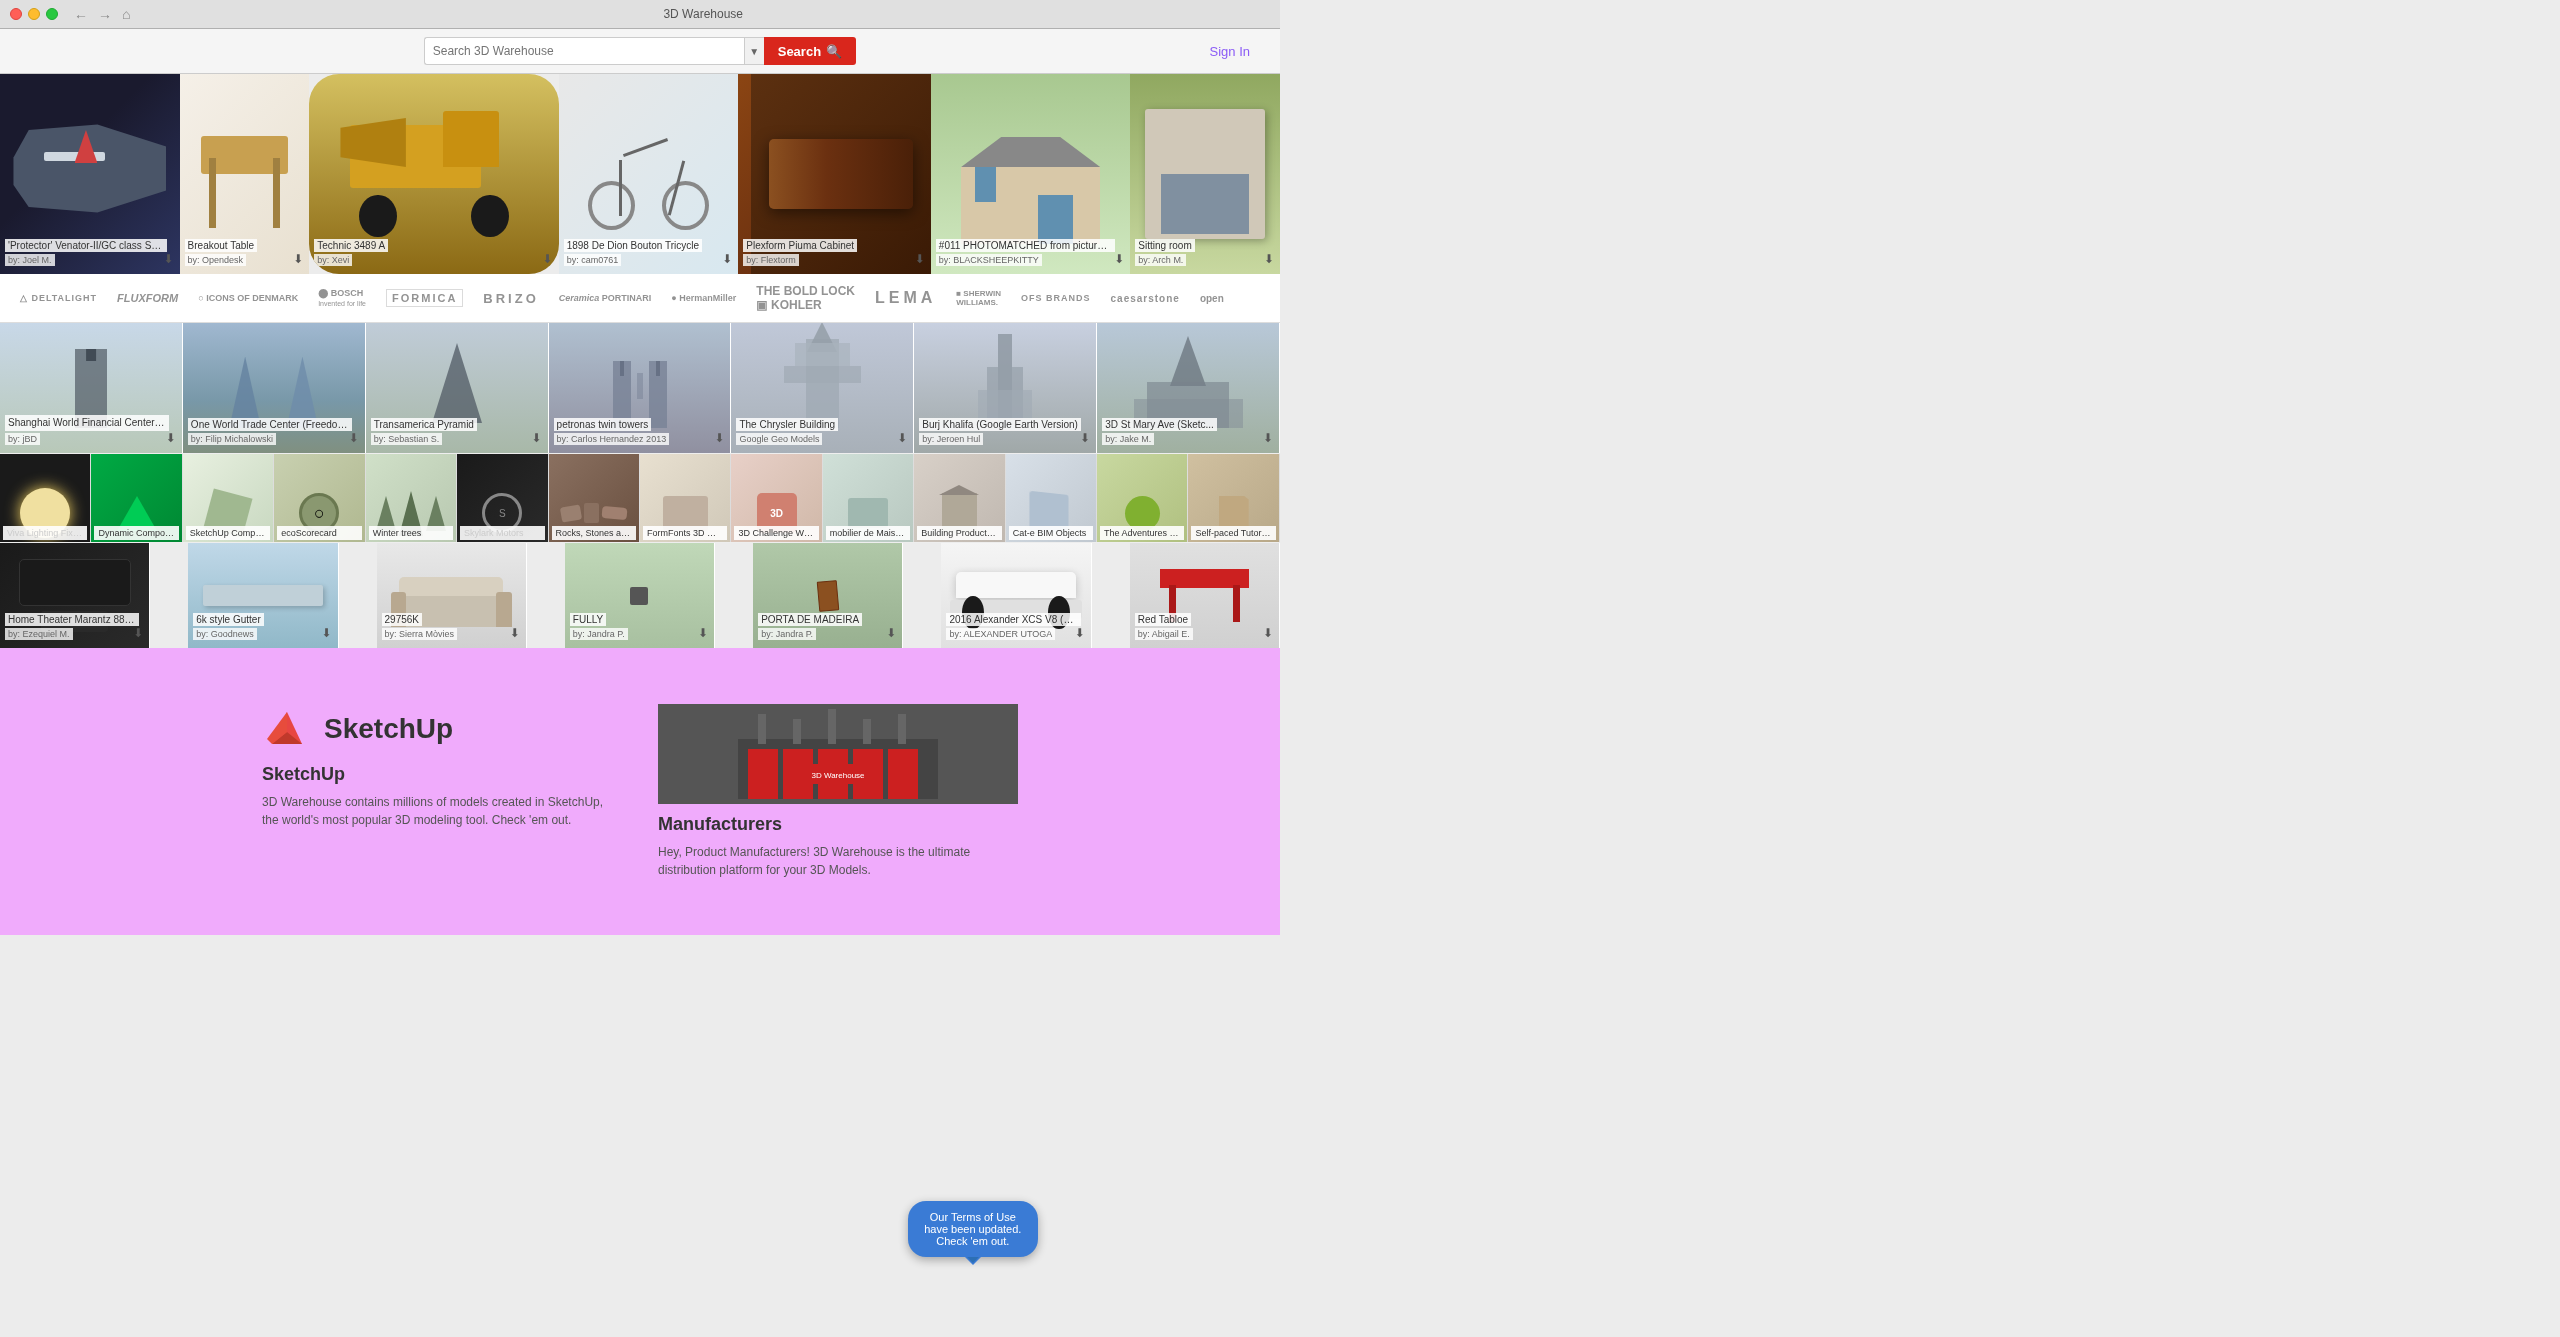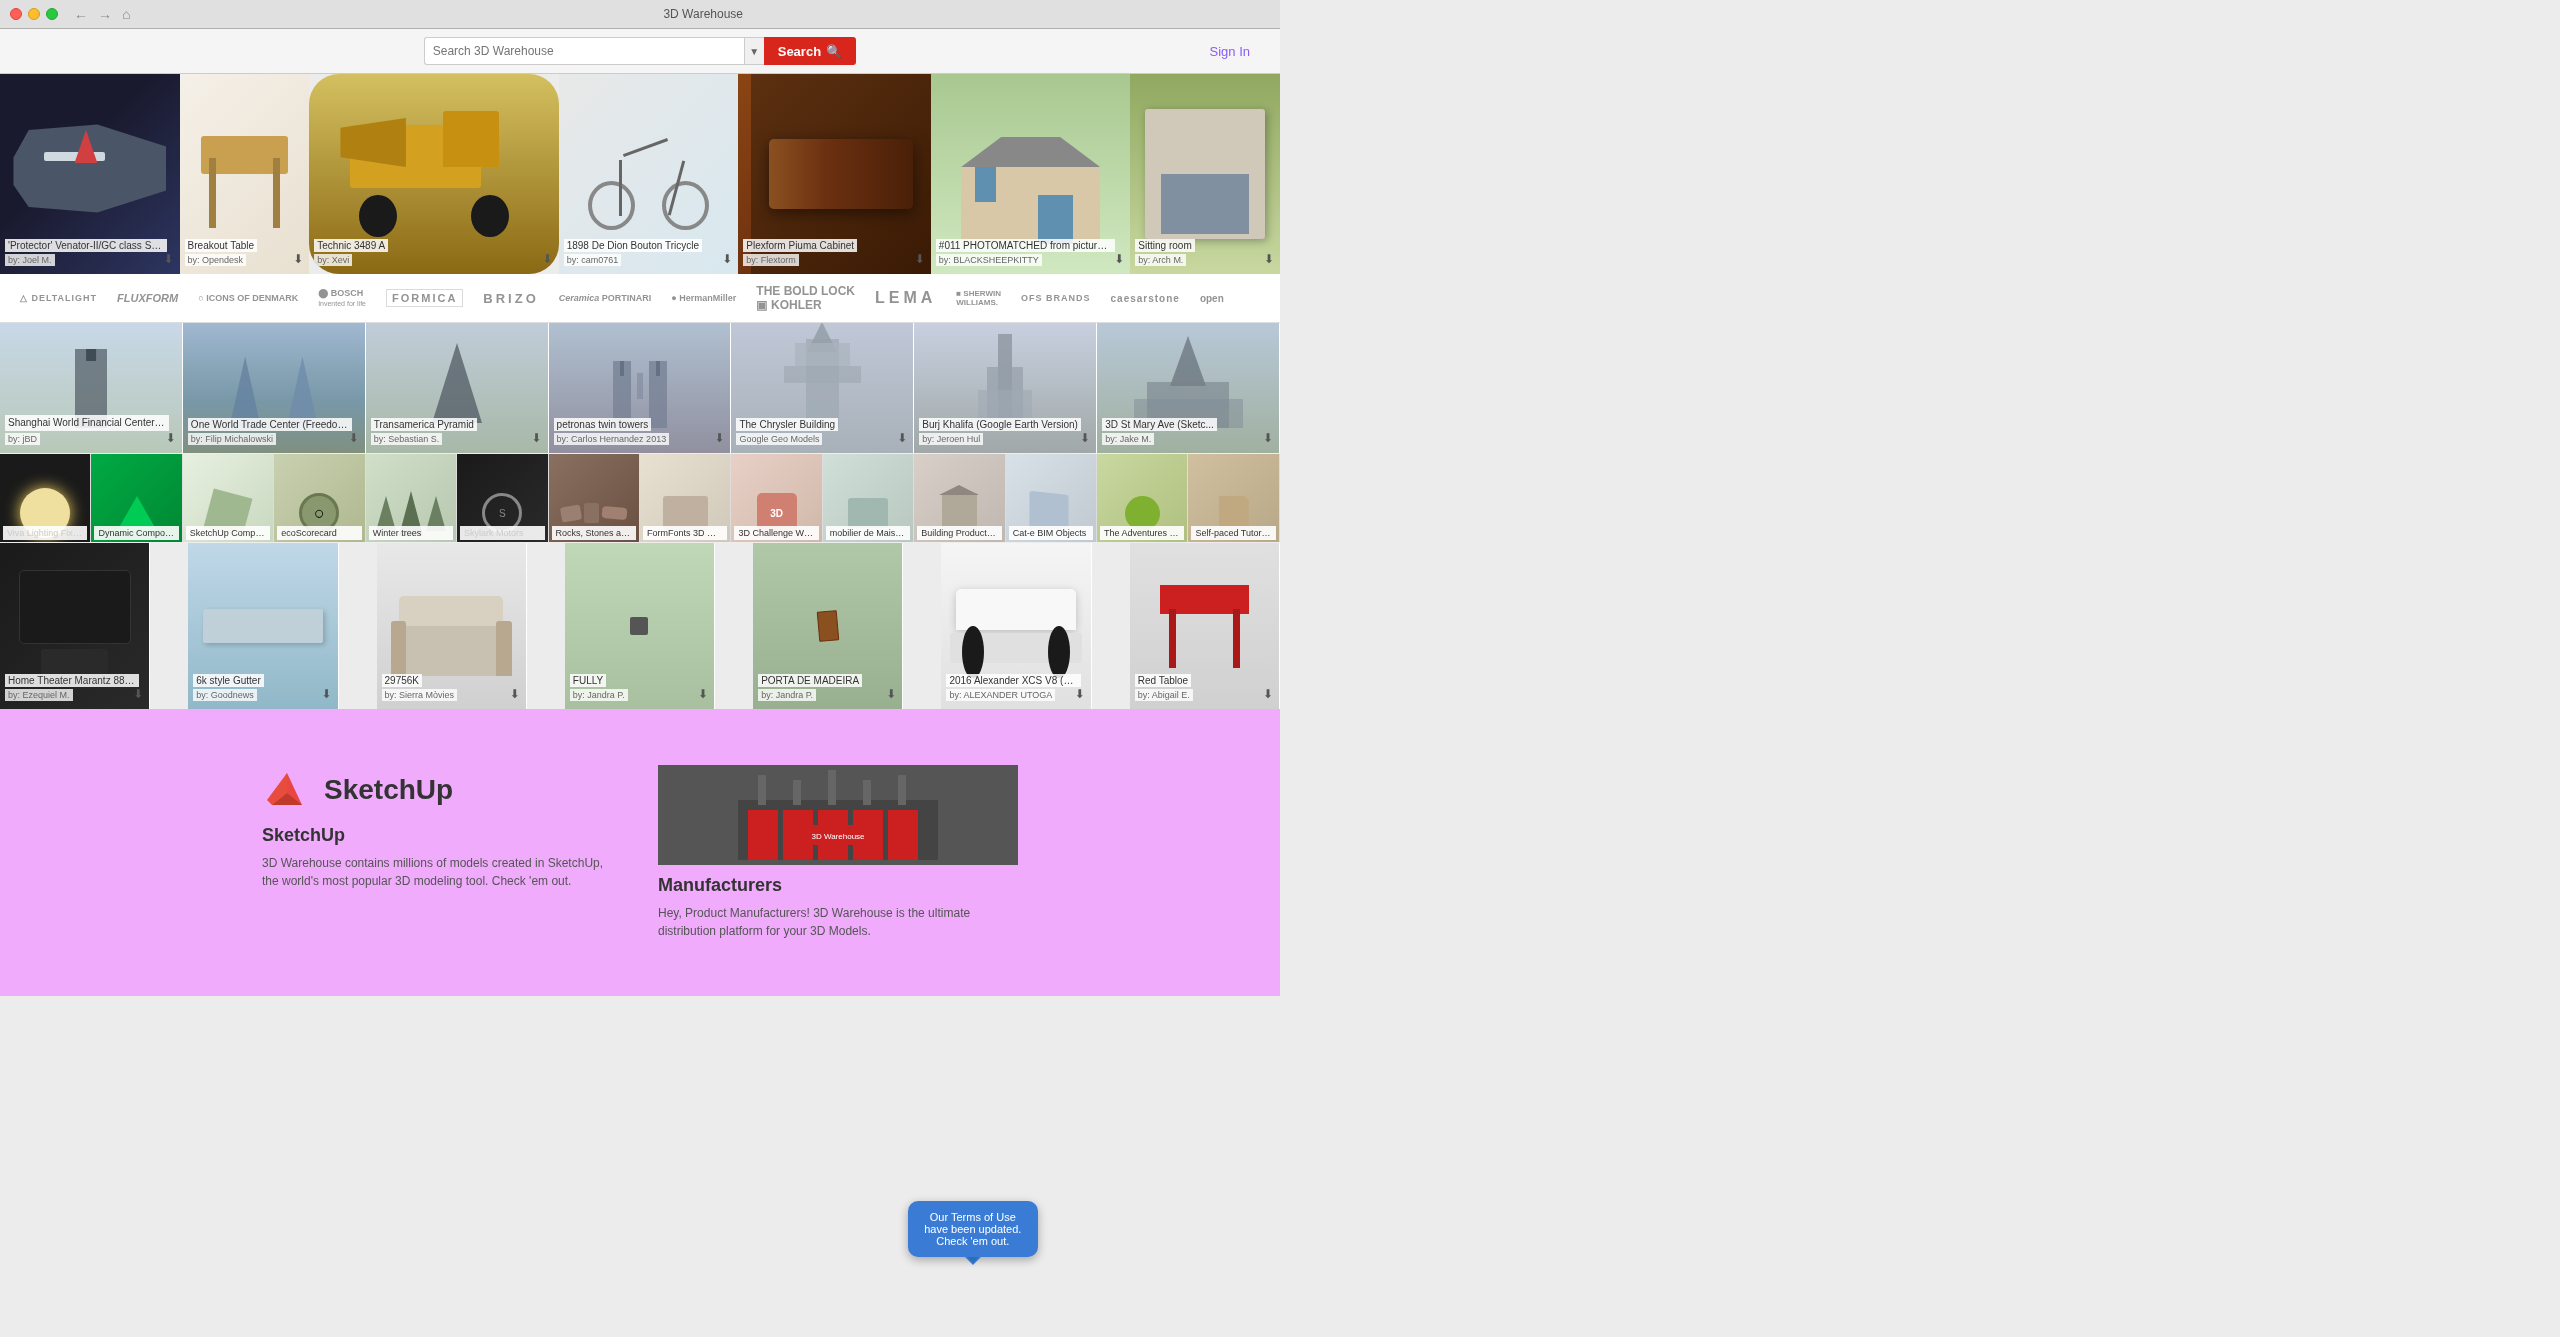--- a/index.html
+++ b/index.html
@@ -37,21 +37,21 @@
     
     .buildings-row { display: flex; height: 130px; overflow: hidden; }
     .building-item { position: relative; flex: 1; overflow: hidden; background: #a0b8a0; cursor: pointer; border-right: 1px solid #fff; }
 
     
     .collections-row { display: flex; height: 90px; overflow: hidden; background: white; border-top: 1px solid #eee; border-bottom: 1px solid #eee; }
     .collection-item { position: relative; flex: 1; overflow: hidden; background: #e8e8e8; cursor: pointer; border-right: 1px solid #ddd; display: flex; flex-direction: column; justify-content: flex-end; }
     .collection-label { font-size: 9px; color: #333; padding: 2px 4px; background: rgba(255,255,255,0.9); position: absolute; bottom: 2px; left: 3px; right: 3px; overflow: hidden; text-overflow: ellipsis; white-space: nowrap; }
 
     
-    .products-row { display: flex; height: 166px; overflow: hidden; gap: 38px; }
+    .products-row { display: flex; height: 105px; overflow: hidden; gap: 38px; }
     .product-item { position: relative; flex: 1; overflow: hidden; background: #d0d8c8; cursor: pointer; border-right: 1px solid #fff; }
 
     
     .footer-section { background: #f0abfc; padding: 56px 20px; display: flex; gap: 36px; justify-content: center; }
     .footer-block { width: 360px; }
     .footer-logo-area { display: flex; align-items: center; gap: 12px; margin-bottom: 10px; }
     .sketchup-logo { width: 50px; height: 50px; }
     .footer-brand-name { font-size: 26px; font-weight: bold; color: #333; }
     .footer-title { font-size: 18px; font-weight: bold; color: #333; margin-bottom: 8px; }
     .footer-text { font-size: 12px; color: #555; line-height: 1.5; }
@@ -560,16 +560,16 @@
 
         <rect x="60" y="55" width="80" height="20" fill="#cc2020"></rect>
         <text x="100" y="69" font-size="8" fill="white" text-anchor="middle" font-family="Arial">3D Warehouse</text>
       </svg>
     </div>
     <div class="footer-title">Manufacturers</div>
     <div class="footer-text">Hey, Product Manufacturers! 3D Warehouse is the ultimate distribution platform for your 3D Models.</div>
   </div>
 </div>
 
-<div class="tooltip-popup" style="position:fixed;bottom:80px;left:38%;background:#3a7bd5;color:white;font-size:11px;padding:10px 14px;border-radius:10px;max-width:130px;text-align:center;z-index:100;box-shadow:0 3px 10px rgba(0,0,0,0.3);">
+<div class="tooltip-popup" style="position:fixed;bottom:80px;left:38%;background:#3a7bd5;color:white;font-size:11px;padding:10px 14px;border-radius:18px;max-width:130px;text-align:center;z-index:100;box-shadow:0 3px 10px rgba(0,0,0,0.3);">
   <span>Our Terms of Use have been updated. Check 'em out.</span>
   <div style="position:absolute;bottom:-8px;left:50%;transform:translateX(-50%);width:0;height:0;border-left:8px solid transparent;border-right:8px solid transparent;border-top:8px solid #3a7bd5;"></div>
 </div>
 
 </body></html>

